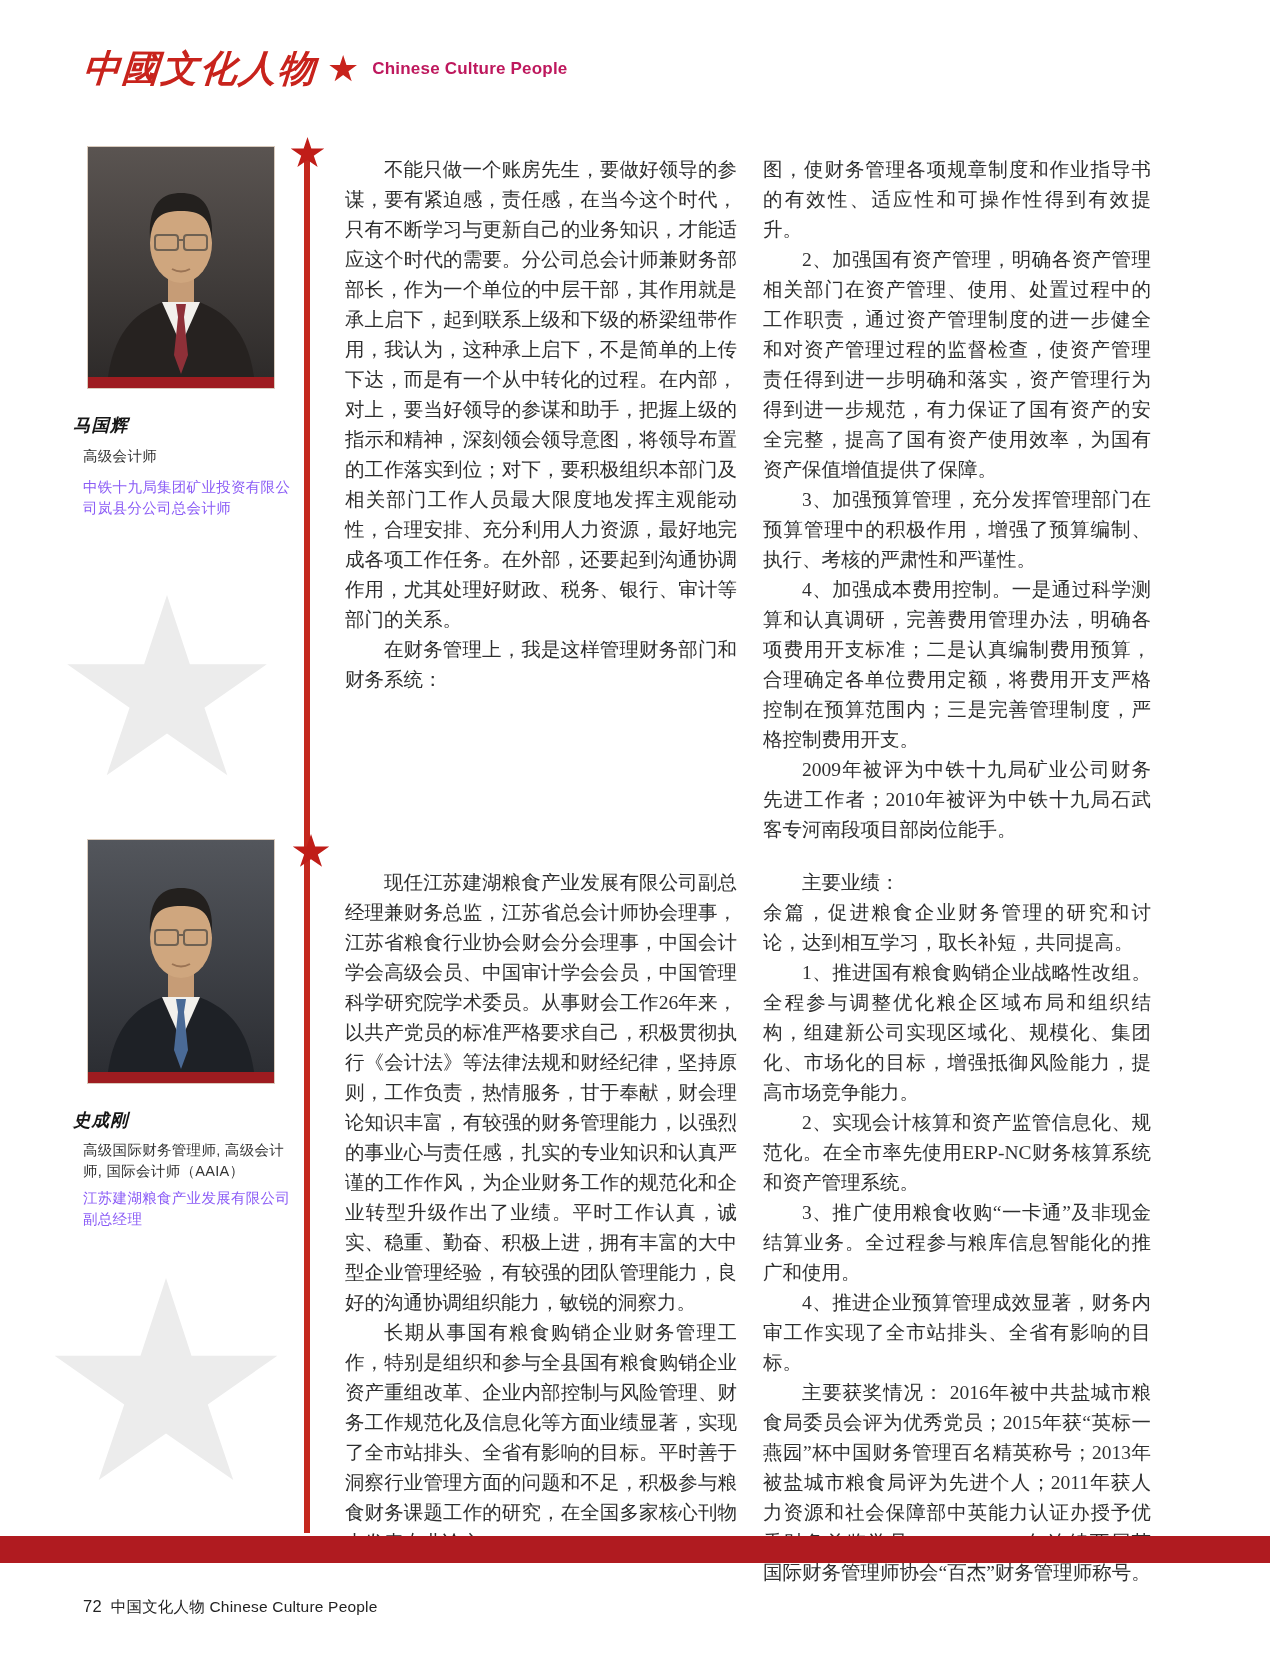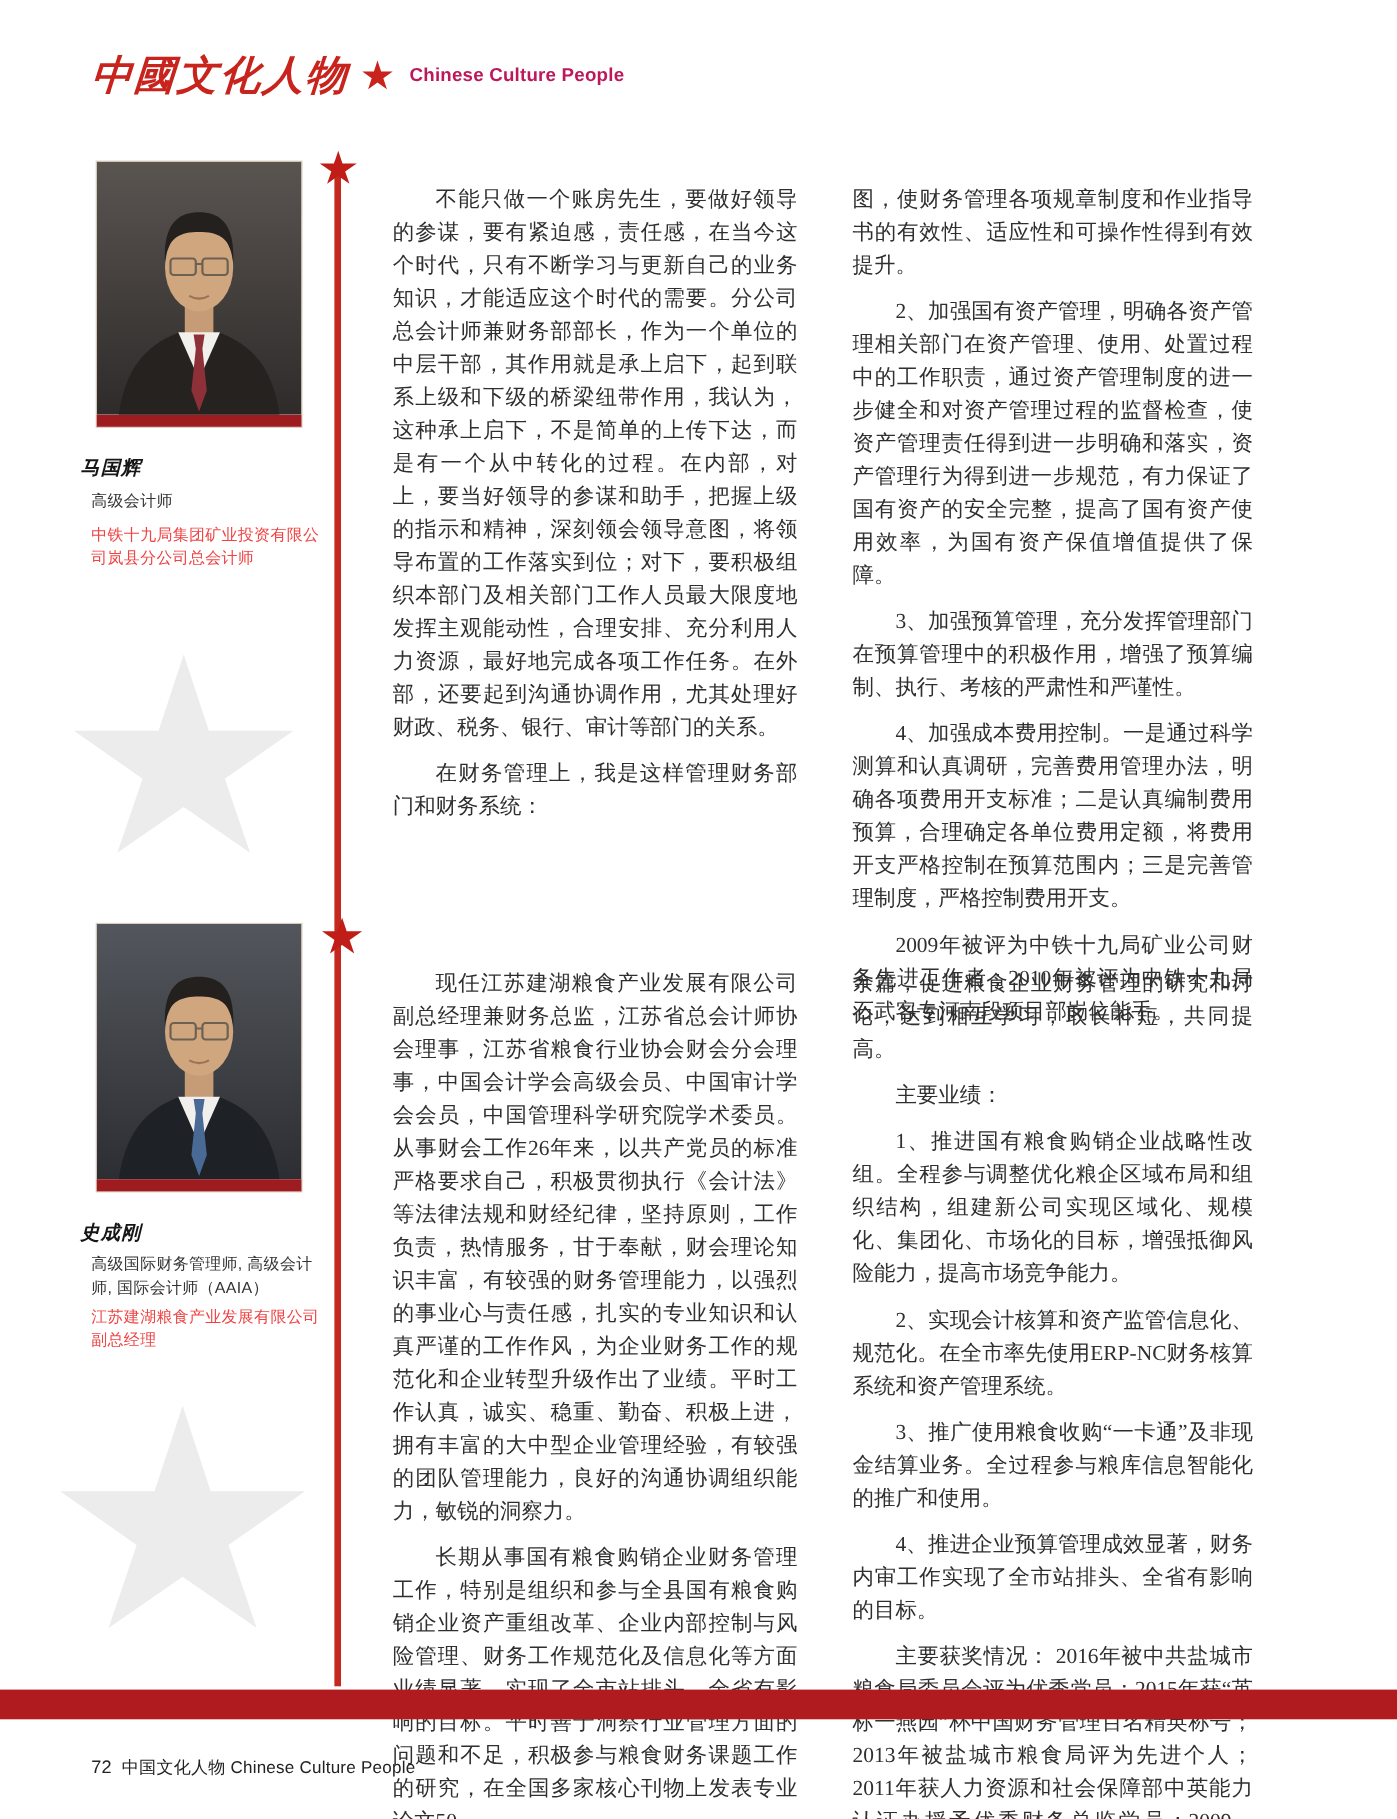--- a/index.html
+++ b/index.html
@@ -24,26 +24,26 @@
   .gray-star{position:absolute;background:#ececec;}
   .gray-star.g1{left:63px;top:595px;width:208px;height:198px;}
   .gray-star.g2{left:50px;top:1278px;width:232px;height:222px;}
 
   
   .photo{position:absolute;width:186px;box-shadow:0 0 0 1px #d9cbbd;}
   .photo svg{display:block;}
   .photo-strip{height:11px;background:#9e1c20;}
   .p-name{position:absolute;left:73px;font-size:17.5px;font-weight:bold;color:#161616;letter-spacing:1px;font-style:italic;}
   .p-title{position:absolute;left:83px;width:214px;font-size:14.5px;color:#333;line-height:21px;letter-spacing:0.3px;}
-  .p-company{position:absolute;left:83px;width:214px;font-size:14.5px;color:#ef4444;line-height:21px;letter-spacing:0.3px;}
+  .p-company{position:absolute;left:83px;width:214px;font-size:14.5px;color:#8b5cf6;line-height:21px;letter-spacing:0.3px;}
 
   
   .col{position:absolute;font-family:"Liberation Serif","DejaVu Serif",serif;
        font-size:19.5px;line-height:30px;color:#2f2f2f;text-align:justify;}
-  .col .para{margin:12px;text-indent:2em;}
+  .col .para{margin:0;text-indent:2em;}
   .col .para.no-indent{text-indent:0;}
   .a1c1{left:345px;top:155px;width:392px;}
   .a1c2{left:763px;top:155px;width:388px;}
   .a2c1{left:345px;top:868px;width:392px;}
   .a2c2{left:763px;top:868px;width:388px;}
 
   
   .band{position:absolute;left:0;top:1536px;width:1270px;height:27px;background:#b01b20;}
   .footer{position:absolute;left:83px;top:1597px;font-size:15.5px;color:#222;letter-spacing:0.2px;}
   .footer .pg{font-weight:normal;font-size:16.5px;margin-right:9px;}
@@ -128,22 +128,22 @@
       <p class="para">3、加强预算管理，充分发挥管理部门在预算管理中的积极作用，增强了预算编制、执行、考核的严肃性和严谨性。</p>
       <p class="para">4、加强成本费用控制。一是通过科学测算和认真调研，完善费用管理办法，明确各项费用开支标准；二是认真编制费用预算，合理确定各单位费用定额，将费用开支严格控制在预算范围内；三是完善管理制度，严格控制费用开支。</p>
       <p class="para">2009年被评为中铁十九局矿业公司财务先进工作者；2010年被评为中铁十九局石武客专河南段项目部岗位能手。</p>
     </div>
 
   <div class="col a2c1">
       <p class="para">现任江苏建湖粮食产业发展有限公司副总经理兼财务总监，江苏省总会计师协会理事，江苏省粮食行业协会财会分会理事，中国会计学会高级会员、中国审计学会会员，中国管理科学研究院学术委员。从事财会工作26年来，以共产党员的标准严格要求自己，积极贯彻执行《会计法》等法律法规和财经纪律，坚持原则，工作负责，热情服务，甘于奉献，财会理论知识丰富，有较强的财务管理能力，以强烈的事业心与责任感，扎实的专业知识和认真严谨的工作作风，为企业财务工作的规范化和企业转型升级作出了业绩。平时工作认真，诚实、稳重、勤奋、积极上进，拥有丰富的大中型企业管理经验，有较强的团队管理能力，良好的沟通协调组织能力，敏锐的洞察力。</p>
       <p class="para">长期从事国有粮食购销企业财务管理工作，特别是组织和参与全县国有粮食购销企业资产重组改革、企业内部控制与风险管理、财务工作规范化及信息化等方面业绩显著，实现了全市站排头、全省有影响的目标。平时善于洞察行业管理方面的问题和不足，积极参与粮食财务课题工作的研究，在全国多家核心刊物上发表专业论文50</p>
     </div>
   <div class="col a2c2">
+      <p class="para">主要业绩：</p>
       <p class="para no-indent">余篇，促进粮食企业财务管理的研究和讨论，达到相互学习，取长补短，共同提高。</p>
-      <p class="para">主要业绩：</p>
       <p class="para">1、推进国有粮食购销企业战略性改组。全程参与调整优化粮企区域布局和组织结构，组建新公司实现区域化、规模化、集团化、市场化的目标，增强抵御风险能力，提高市场竞争能力。</p>
       <p class="para">2、实现会计核算和资产监管信息化、规范化。在全市率先使用ERP-NC财务核算系统和资产管理系统。</p>
       <p class="para">3、推广使用粮食收购“一卡通”及非现金结算业务。全过程参与粮库信息智能化的推广和使用。</p>
       <p class="para">4、推进企业预算管理成效显著，财务内审工作实现了全市站排头、全省有影响的目标。</p>
       <p class="para">主要获奖情况： 2016年被中共盐城市粮食局委员会评为优秀党员；2015年获“英标一燕园”杯中国财务管理百名精英称号；2013年被盐城市粮食局评为先进个人；2011年获人力资源和社会保障部中英能力认证办授予优秀财务总监学员；2009－2010年连续两届获国际财务管理师协会“百杰”财务管理师称号。</p>
     </div>
 
   <div class="band"></div>
   <div class="footer">
     <span class="pg">72</span><span>中国文化人物 Chinese Culture People</span>

